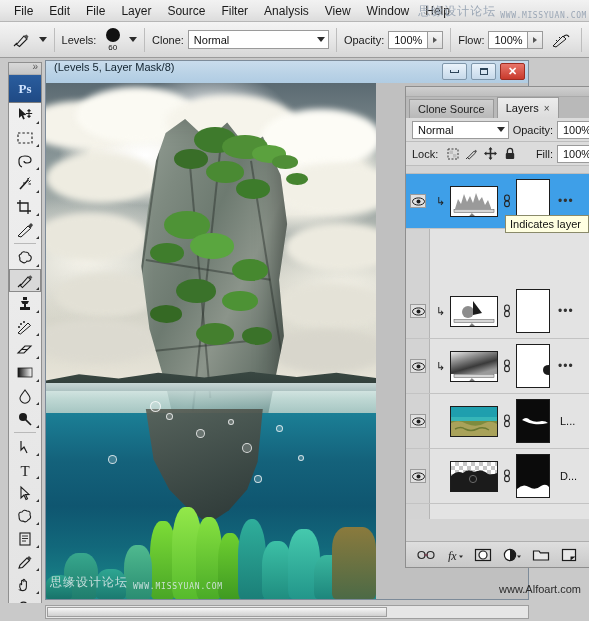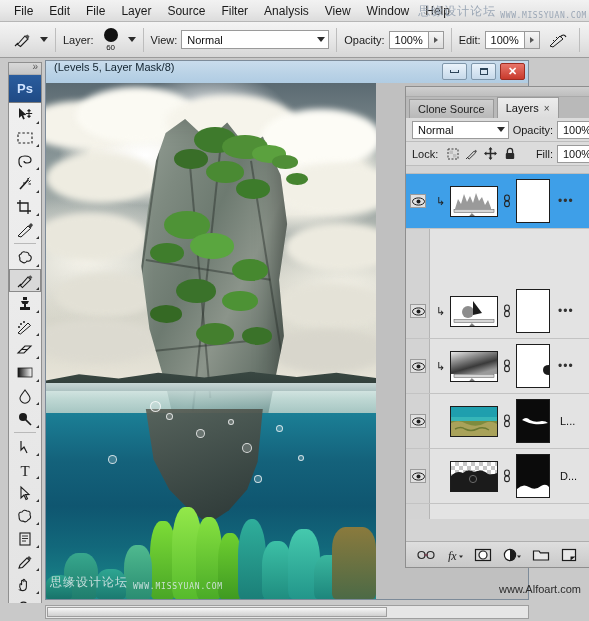--- a/index.html
+++ b/index.html
@@ -74,21 +74,21 @@
     background:linear-gradient(to bottom,#f0f0f0,#e4e4e4);
     border:1px solid #8f8f8f;
   }
   .tb-grip{ height:12px; background:linear-gradient(to bottom,#d8d8d8,#c6c6c6);
     border-bottom:1px solid #b0b0b0; position:relative;}
   .tb-grip:after{ content:"\00bb"; position:absolute; right:3px; top:-2px; font-size:10px; color:#555;}
   .ps-logo{
     height:28px; background:linear-gradient(to bottom,#2a5d9e,#1f4a85);
     display:flex;align-items:center;justify-content:center;
     color:#cfe3ff; font-weight:bold; font-size:13px; letter-spacing:0;
-    font-family:Liberation Sans, sans-serif;
+    font-family:Liberation Serif, serif;
     border-bottom:1px solid #7d7d7d;
   }
   .tool{
     height:23px; display:flex; align-items:center; justify-content:center;
     position:relative; color:#1c1c1c;
   }
   .tool.sel{ background:#d9d9d9; box-shadow:inset 0 0 0 1px #8a8a8a; }
   .tool .corner{
     position:absolute; right:2px; bottom:2px; width:0;height:0;
     border-left:3px solid transparent;border-bottom:3px solid #333;
@@ -313,45 +313,45 @@
   <div class="optionsbar">
     <div class="tool-chip">
       <svg width="20" height="18" viewBox="0 0 20 18">
         <path d="M3 15 L6 12 M5.5 13.5 L13 5 L16 8 L8.5 15.5 Z" fill="none" stroke="#1c1c1c" stroke-width="1.1"></path>
         <path d="M13 5 L16 8 L17.5 5.5 L15.5 3.5 Z" fill="#555"></path>
       </svg>
     </div>
     <div class="tri-down"></div>
     <div class="ob-sep"></div>
 
-    <div class="ob-label">Layer:</div>
+    <div class="ob-label">Levels:</div>
     <div class="brush-preview">
       <div class="brush-dot"></div>
       <div class="brush-num">60</div>
     </div>
     <div class="tri-down"></div>
     <div class="ob-sep"></div>
 
-    <div class="ob-label">View:</div>
+    <div class="ob-label">Clone:</div>
     <div class="mode-select">
       <span>Normal</span>
       <span class="tri-down"></span>
     </div>
     <div class="ob-sep"></div>
 
     <div class="ob-label">Opacity:</div>
     <div class="field-wrap">
       <div class="num-field">100%</div>
       <div class="spin">
           <i></i>
         </div>
     </div>
     <div class="ob-sep"></div>
 
-    <div class="ob-label">Edit:</div>
+    <div class="ob-label">Flow:</div>
     <div class="field-wrap">
       <div class="num-field">100%</div>
       <div class="spin">
           <i></i>
         </div>
     </div>
 
     <div class="tool-chip">
       <svg width="20" height="18" viewBox="0 0 20 18">
         <path d="M2 15 L12 5 L15 8 L5 16 Z" fill="none" stroke="#1c1c1c" stroke-width="1"></path>
@@ -947,20 +947,23 @@
       <span class="pb-ic">
         <svg width="16" height="14" viewBox="0 0 16 14">
             <path d="M4 3 H12 L11 13 H5 Z" fill="none" stroke="#1c1c1c" stroke-width="1.2"></path>
             <path d="M2.5 3 H13.5 M6 1 H10 V3 H6z" fill="none" stroke="#1c1c1c" stroke-width="1.2"></path>
           </svg>
       </span>
       <span class="resize-grip"></span>
     </div>
   </div>
 
+  <div class="tooltip">
+    <span>Indicates layer</span>
+  </div>
 
   <div class="botbar">
     <div class="hscroll">
       <div class="hthumb"></div>
     </div>
   </div>
   <div class="alfo">www.Alfoart.com</div>
 </div>
 
 </body></html>

